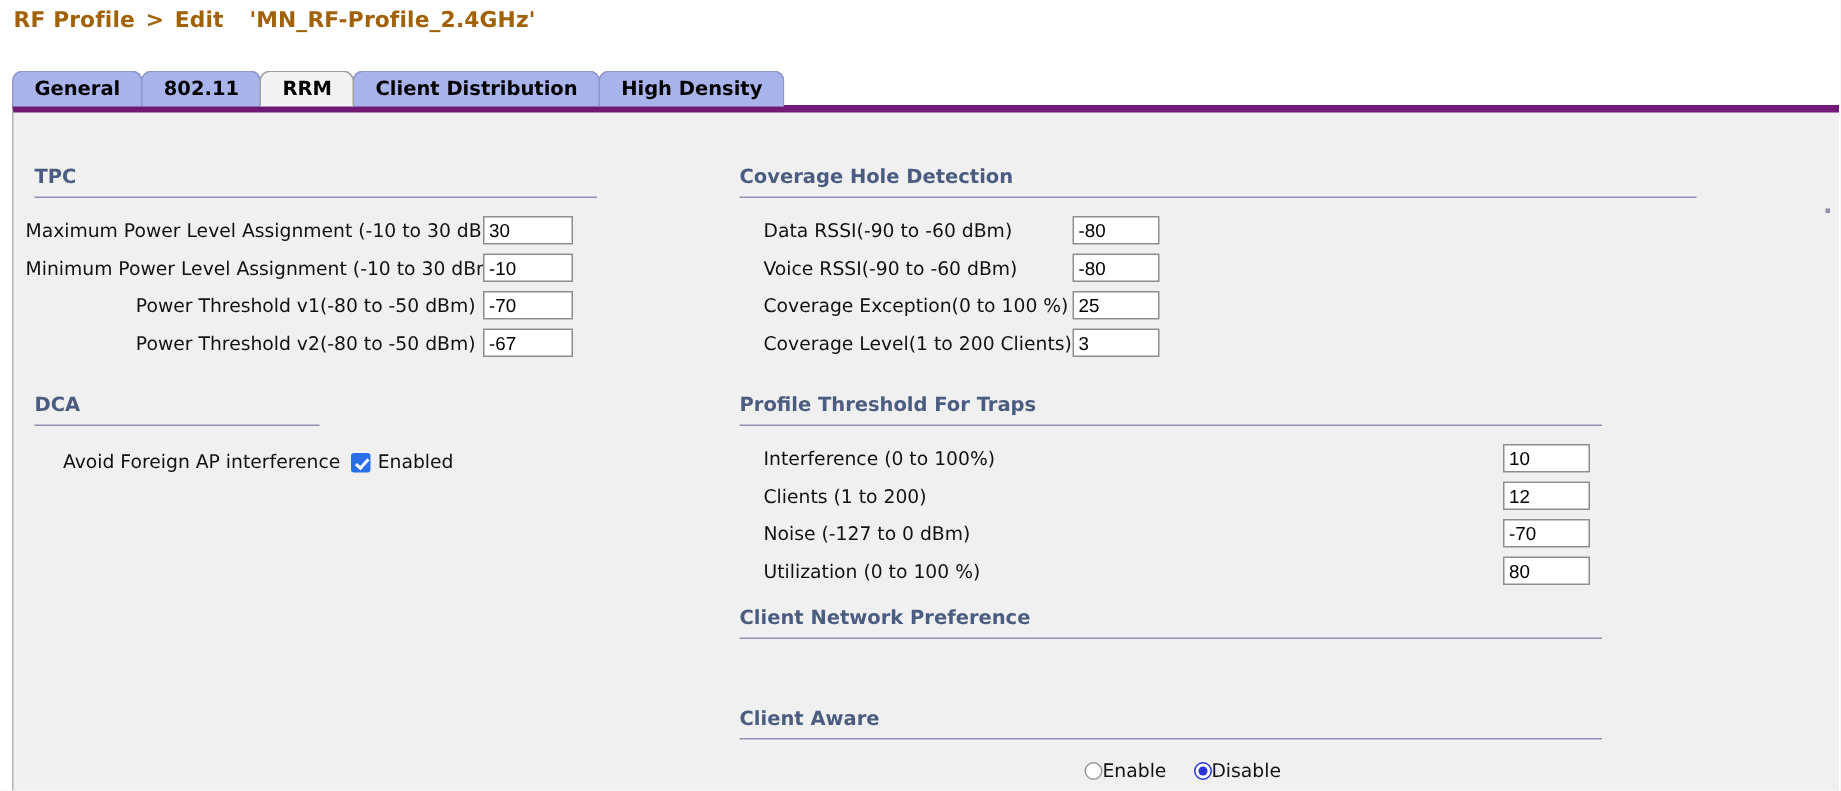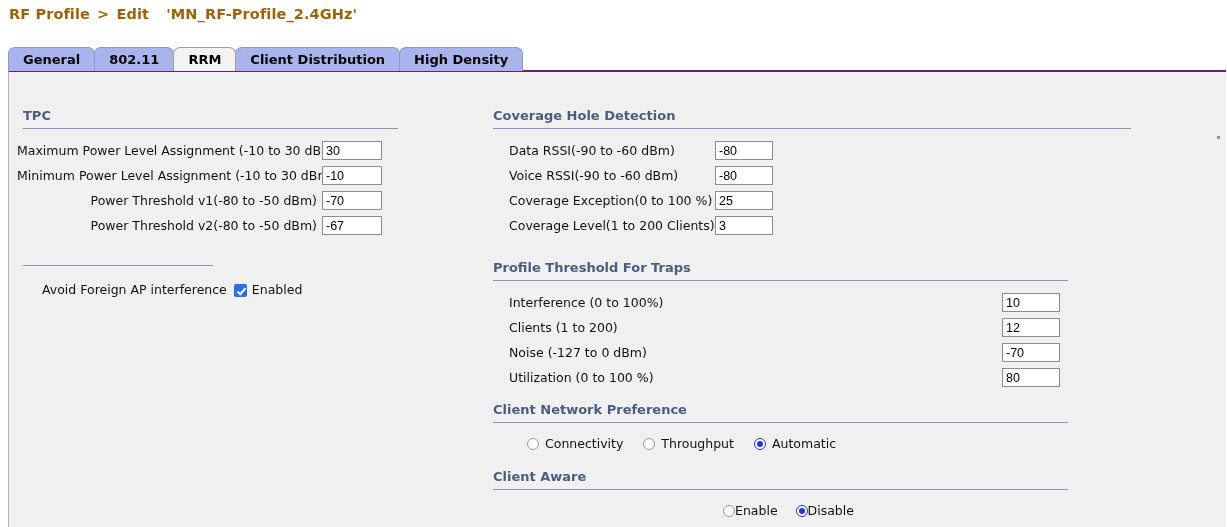--- a/index.html
+++ b/index.html
@@ -68,21 +68,21 @@
 
   
   #content-panel {
     position: absolute;
     left: 8px;
     top: 70px;
     width: 1218px;
     height: 457px;
     box-sizing: border-box;
     background: #f0f0f0;
-    border-top: 2px solid #701a75;
+    border-top: 5px solid #701a75;
     border-left: 1px solid #b4b4b4;
     z-index: 1;
   }
   #content-panel::after {
     content: "";
     position: absolute;
     left: 1208px;
     top: 64px;
     width: 3px;
     height: 3px;
@@ -301,20 +301,21 @@
 
         <div class="field-row">
           <span class="field-label">Power Threshold v2(-80 to -50 dBm)</span>
           <input class="field-input" type="text" value="-67" style="">
         </div>
 
       </div>
     </div>
 
     <div class="section" id="dca-section" style="left:8px; top:188px; width:196px;">
+      <div class="section-title">DCA</div>
       <div class="section-rule"></div>
       <div class="check-row" style="margin-top:12px; margin-left:25px; width:320px;">
         <span class="check-label-text">Avoid Foreign AP interference</span>
         <span class="checkbox checked"></span>
         <span class="check-label-text">Enabled</span>
       </div>
     </div>
 
   </div>
 
@@ -372,38 +373,20 @@
           <span class="field-label">Utilization (0 to 100 %)</span>
           <input class="field-input" type="text" value="80" style="">
         </div>
 
       </div>
     </div>
 
     <div class="section" id="cnp-section" style="left:2px; top:330px; width:581px;">
       <div class="section-title">Client Network Preference</div>
       <div class="section-rule"></div>
-      <div class="radio-group" id="cnp-radios" style="margin-top:13px; margin-left:40px;">
-
-        <div class="radio-option">
-          <span class="radio-dot"></span>
-          <span class="radio-label-text">Connectivity</span>
-        </div>
-
-        <div class="radio-option">
-          <span class="radio-dot"></span>
-          <span class="radio-label-text">Throughput</span>
-        </div>
-
-        <div class="radio-option">
-          <span class="radio-dot selected"></span>
-          <span class="radio-label-text">Automatic</span>
-        </div>
-
-      </div>
     </div>
 
     <div class="section" id="ca-section" style="left:2px; top:397px; width:581px;">
       <div class="section-title">Client Aware</div>
       <div class="section-rule"></div>
       <div class="radio-group" id="ca-radios" style="margin-top:13px; margin-left:40px;justify-content:center;">
 
         <div class="radio-option">
           <span class="radio-dot"></span>
           <span class="radio-label-text">Enable</span>

